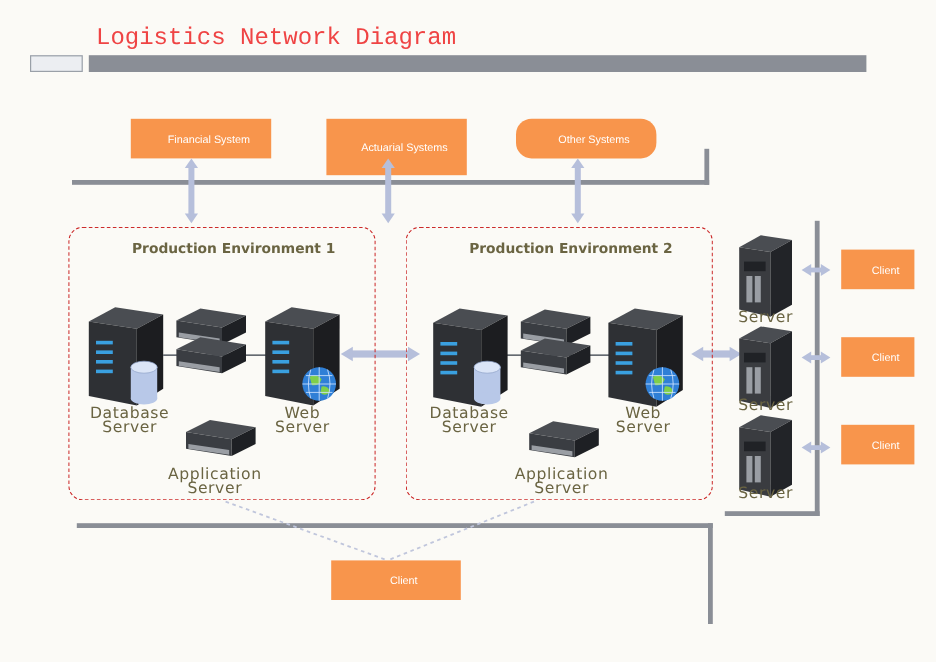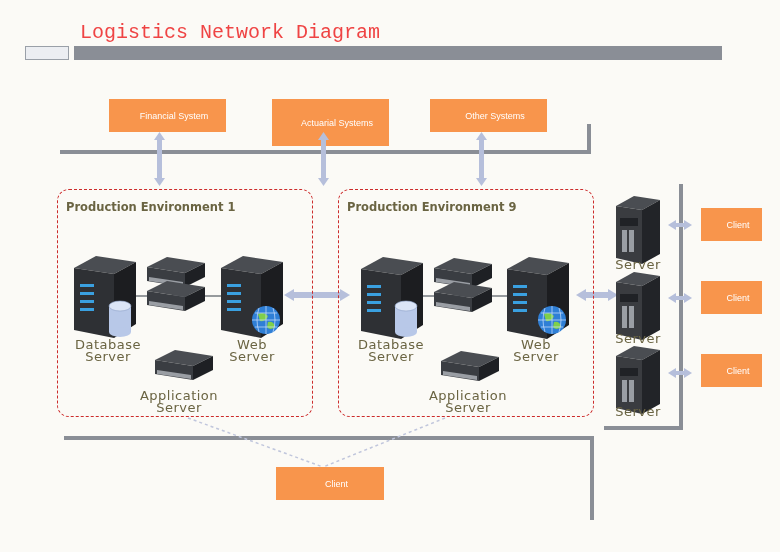--- a/index.html
+++ b/index.html
@@ -4,21 +4,21 @@
 <style>
   html, body { margin:0; padding:0; }
   body { width:780px; height:552px; background:#fbfaf6; position:relative; overflow:hidden; font-family:"DejaVu Sans", sans-serif; }
   .abs { position:absolute; }
   .title { left:80px; top:21px; font-family:Liberation Mono, monospace; font-size:20px; color:#ef4444; }
   .title-tab { left:25px; top:46px; width:42px; height:12px; background:#eceef2; border:1px solid #9aa0a8; }
   .title-bar { left:74px; top:46px; width:648px; height:14px; background:#8a8e96; }
   .bar { background:#8a8e96; }
   .orange { background:#f8954c; color:#fff; font-size:9px; display:flex; align-items:center; justify-content:center; font-family:Liberation Sans, sans-serif;padding-left:13px; }
   .env { border:1.5px dashed #cc2b2b; border-radius:12px; }
-  .env-title { font-weight:bold; font-size:11.5px; color:#6a6442; }
+  .env-title { font-weight:bold; font-size:11.5px; color:#6a6442;margin-left:44px; }
   .label { font-size:13px; color:#6a6442; text-align:center; line-height:12px; letter-spacing:0.5px; }
   svg { overflow:visible; }
 </style>
 </head>
 <body>
 
 <div class="abs title">Logistics Network Diagram</div>
 <div class="abs title-tab"></div>
 <div class="abs title-bar"></div>
 
@@ -26,21 +26,21 @@
 <div class="abs bar" style="left:587px;top:124px;width:4px;height:30px;"></div>
 
 <div class="abs bar" style="left:64px;top:436px;width:530px;height:4px;"></div>
 <div class="abs bar" style="left:590px;top:436px;width:4px;height:84px;"></div>
 
 <div class="abs bar" style="left:679px;top:184px;width:4px;height:246px;"></div>
 <div class="abs bar" style="left:604px;top:426px;width:79px;height:4px;"></div>
 
 <div class="abs orange" style="left:109px;top:99px;width:104px;height:33px;">Financial System</div>
 <div class="abs orange" style="left:272px;top:99px;width:104px;height:47px;">Actuarial Systems</div>
-<div class="abs orange" style="left:430px;top:99px;width:104px;height:33px;">Other Systems</div>
+<div class="abs orange" style="left:430px;top:99px;width:104px;height:33px;border-radius:13px;">Other Systems</div>
 
 <svg class="abs" style="left:0;top:0;" width="780" height="552">
   <defs>
     <g id="varrow">
       <polygon points="0,-6 5,0 2,0 2,0 -2,0 -2,0 -5,0" fill="#b6bfdb"></polygon>
     </g>
   </defs>
 
   <g fill="#b6bfdb">
     <rect x="157" y="138" width="5" height="42"></rect>
@@ -90,21 +90,21 @@
   <line x1="445" y1="418" x2="323" y2="467" stroke="#c0c6dc" stroke-width="1.5" stroke-dasharray="3,3"></line>
 
   <line x1="136" y1="296" x2="222" y2="296" stroke="#333a44" stroke-width="1"></line>
   <line x1="422" y1="296" x2="508" y2="296" stroke="#333a44" stroke-width="1"></line>
 </svg>
 
 <div class="abs env" style="left:57px;top:189px;width:254px;height:226px;"></div>
 <div class="abs env-title" style="left:66px;top:200px;">Production Environment 1</div>
 
 <div class="abs env" style="left:338px;top:189px;width:254px;height:226px;"></div>
-<div class="abs env-title" style="left:347px;top:200px;">Production Environment 9</div>
+<div class="abs env-title" style="left:347px;top:200px;">Production Environment 2</div>
 
 <svg class="abs" style="left:0;top:0;" width="780" height="552">
   <defs>
     <g id="tower">
       <polygon points="0,12 22,0 62,6 40,18" fill="#4a4d52"></polygon>
       <polygon points="0,12 40,18 40,82 0,74" fill="#2e3034"></polygon>
       <polygon points="40,18 62,6 62,68 40,82" fill="#1c1d20"></polygon>
       <rect x="6" y="28" width="14" height="3" fill="#3aa0e0"></rect>
       <rect x="6" y="36" width="14" height="3" fill="#3aa0e0"></rect>
       <rect x="6" y="44" width="14" height="3" fill="#3aa0e0"></rect>

